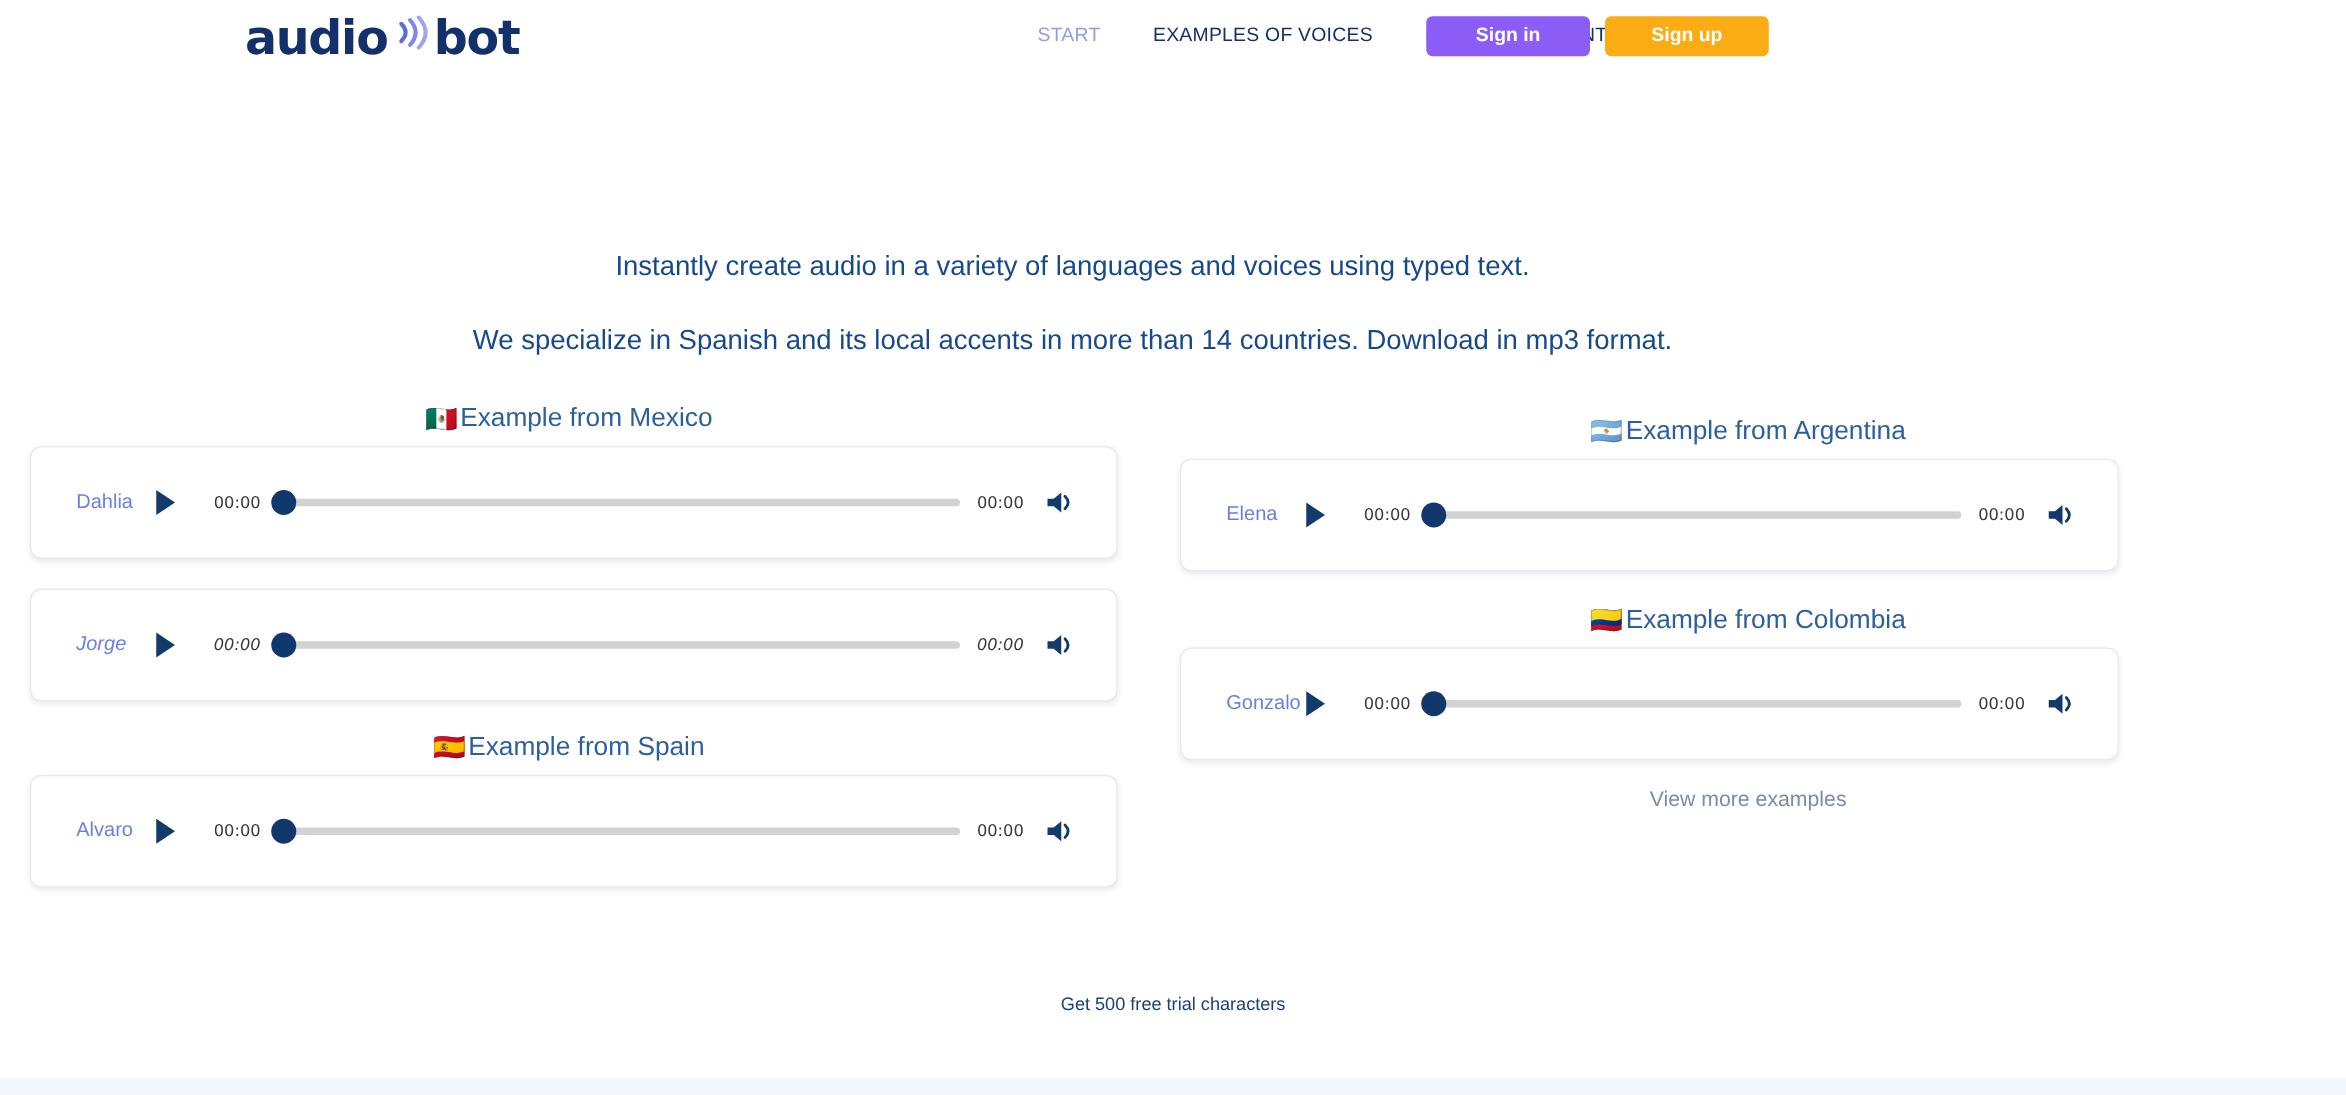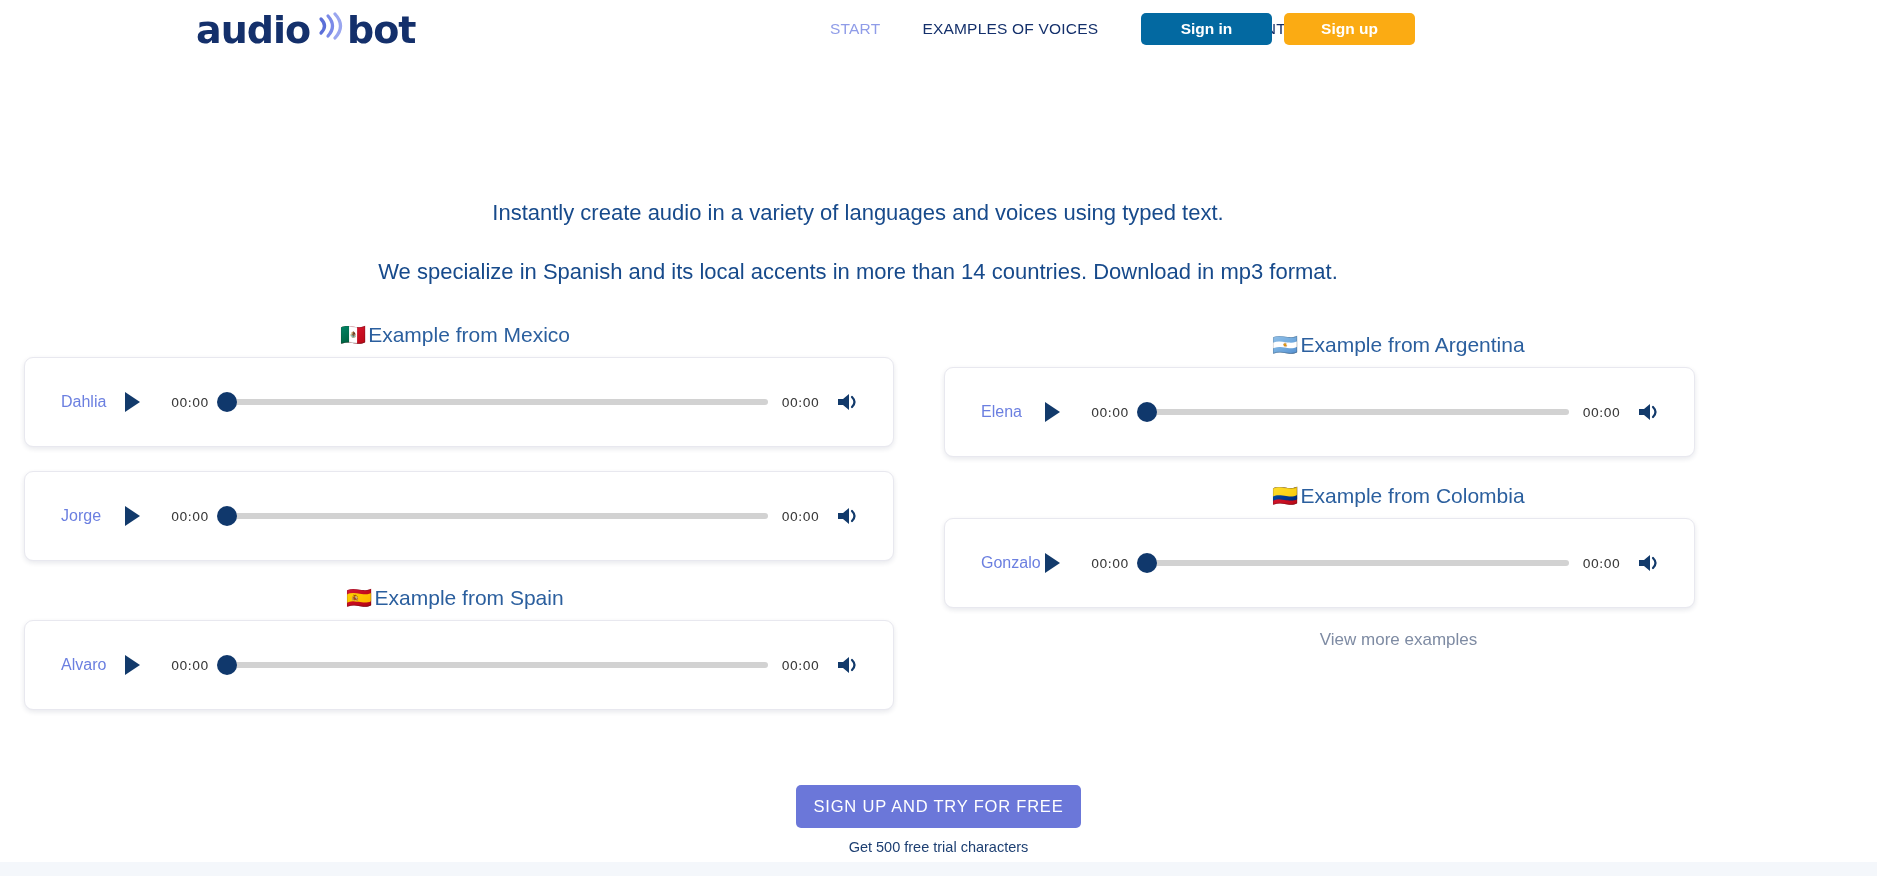--- a/index.html
+++ b/index.html
@@ -43,21 +43,21 @@
     position: absolute; right: 178px; top: 13px;
     display: flex; align-items: center; gap: 12px;
   }
   .btn-signin, .btn-signup {
     border: none; border-radius: 5px;
     font-size: 15.5px; font-weight: bold;
     color: #ffffff; cursor: pointer;
     padding: 7px 0; width: 131px; text-align: center;
     font-family: "Liberation Sans", sans-serif;
   }
-  .btn-signin { background: #0369a1; }
+  .btn-signin { background: #8b5cf6; }
   .btn-signup { background: #fbab13; }
 
   
   .hero-title {
     position: absolute; top: 98px; left: 0; width: 1877px;
     text-align: center;
     font-family: "DejaVu Sans", sans-serif;
     font-size: 40px; font-weight: bold;
     color: #14306b; letter-spacing: -0.6px;
     white-space: nowrap;
@@ -221,21 +221,21 @@
         </span>
         <span class="time right">00:00</span>
         <span class="vol-btn">
           <svg width="24" height="20" viewBox="0 0 24 20">
             <polygon points="1,7 6,7 12,2 12,18 6,13 1,13" fill="#123a6b"></polygon>
             <path d="M15 5 Q20 10 15 15" stroke="#123a6b" stroke-width="2.2" fill="none" stroke-linecap="round"></path>
           </svg>
         </span>
       </div>
 
-      <div class="player left-card" style="margin-top:24px;">
+      <div class="player left-card" style="margin-top:24px;font-style:italic;">
         <span class="voice-name">Jorge</span>
         <span class="play-btn">
           <svg width="18" height="22" viewBox="0 0 18 22">
               <polygon points="2,1 17,11 2,21" fill="#123a6b"></polygon>
             </svg>
         </span>
         <span class="time">00:00</span>
         <span class="track">
           <span class="thumb"></span>
         </span>
@@ -324,18 +324,17 @@
             <path d="M15 5 Q20 10 15 15" stroke="#123a6b" stroke-width="2.2" fill="none" stroke-linecap="round"></path>
           </svg>
         </span>
       </div>
 
       <div class="view-more">View more examples</div>
     </div>
   </div>
 
   <div class="cta-wrap">
-    <button class="cta-btn">SIGN UP AND TRY FOR FREE</button>
     <div class="cta-note">Get 500 free trial characters</div>
   </div>
 
   <div class="bottom-band"></div>
 </div>
 
 </body></html>

